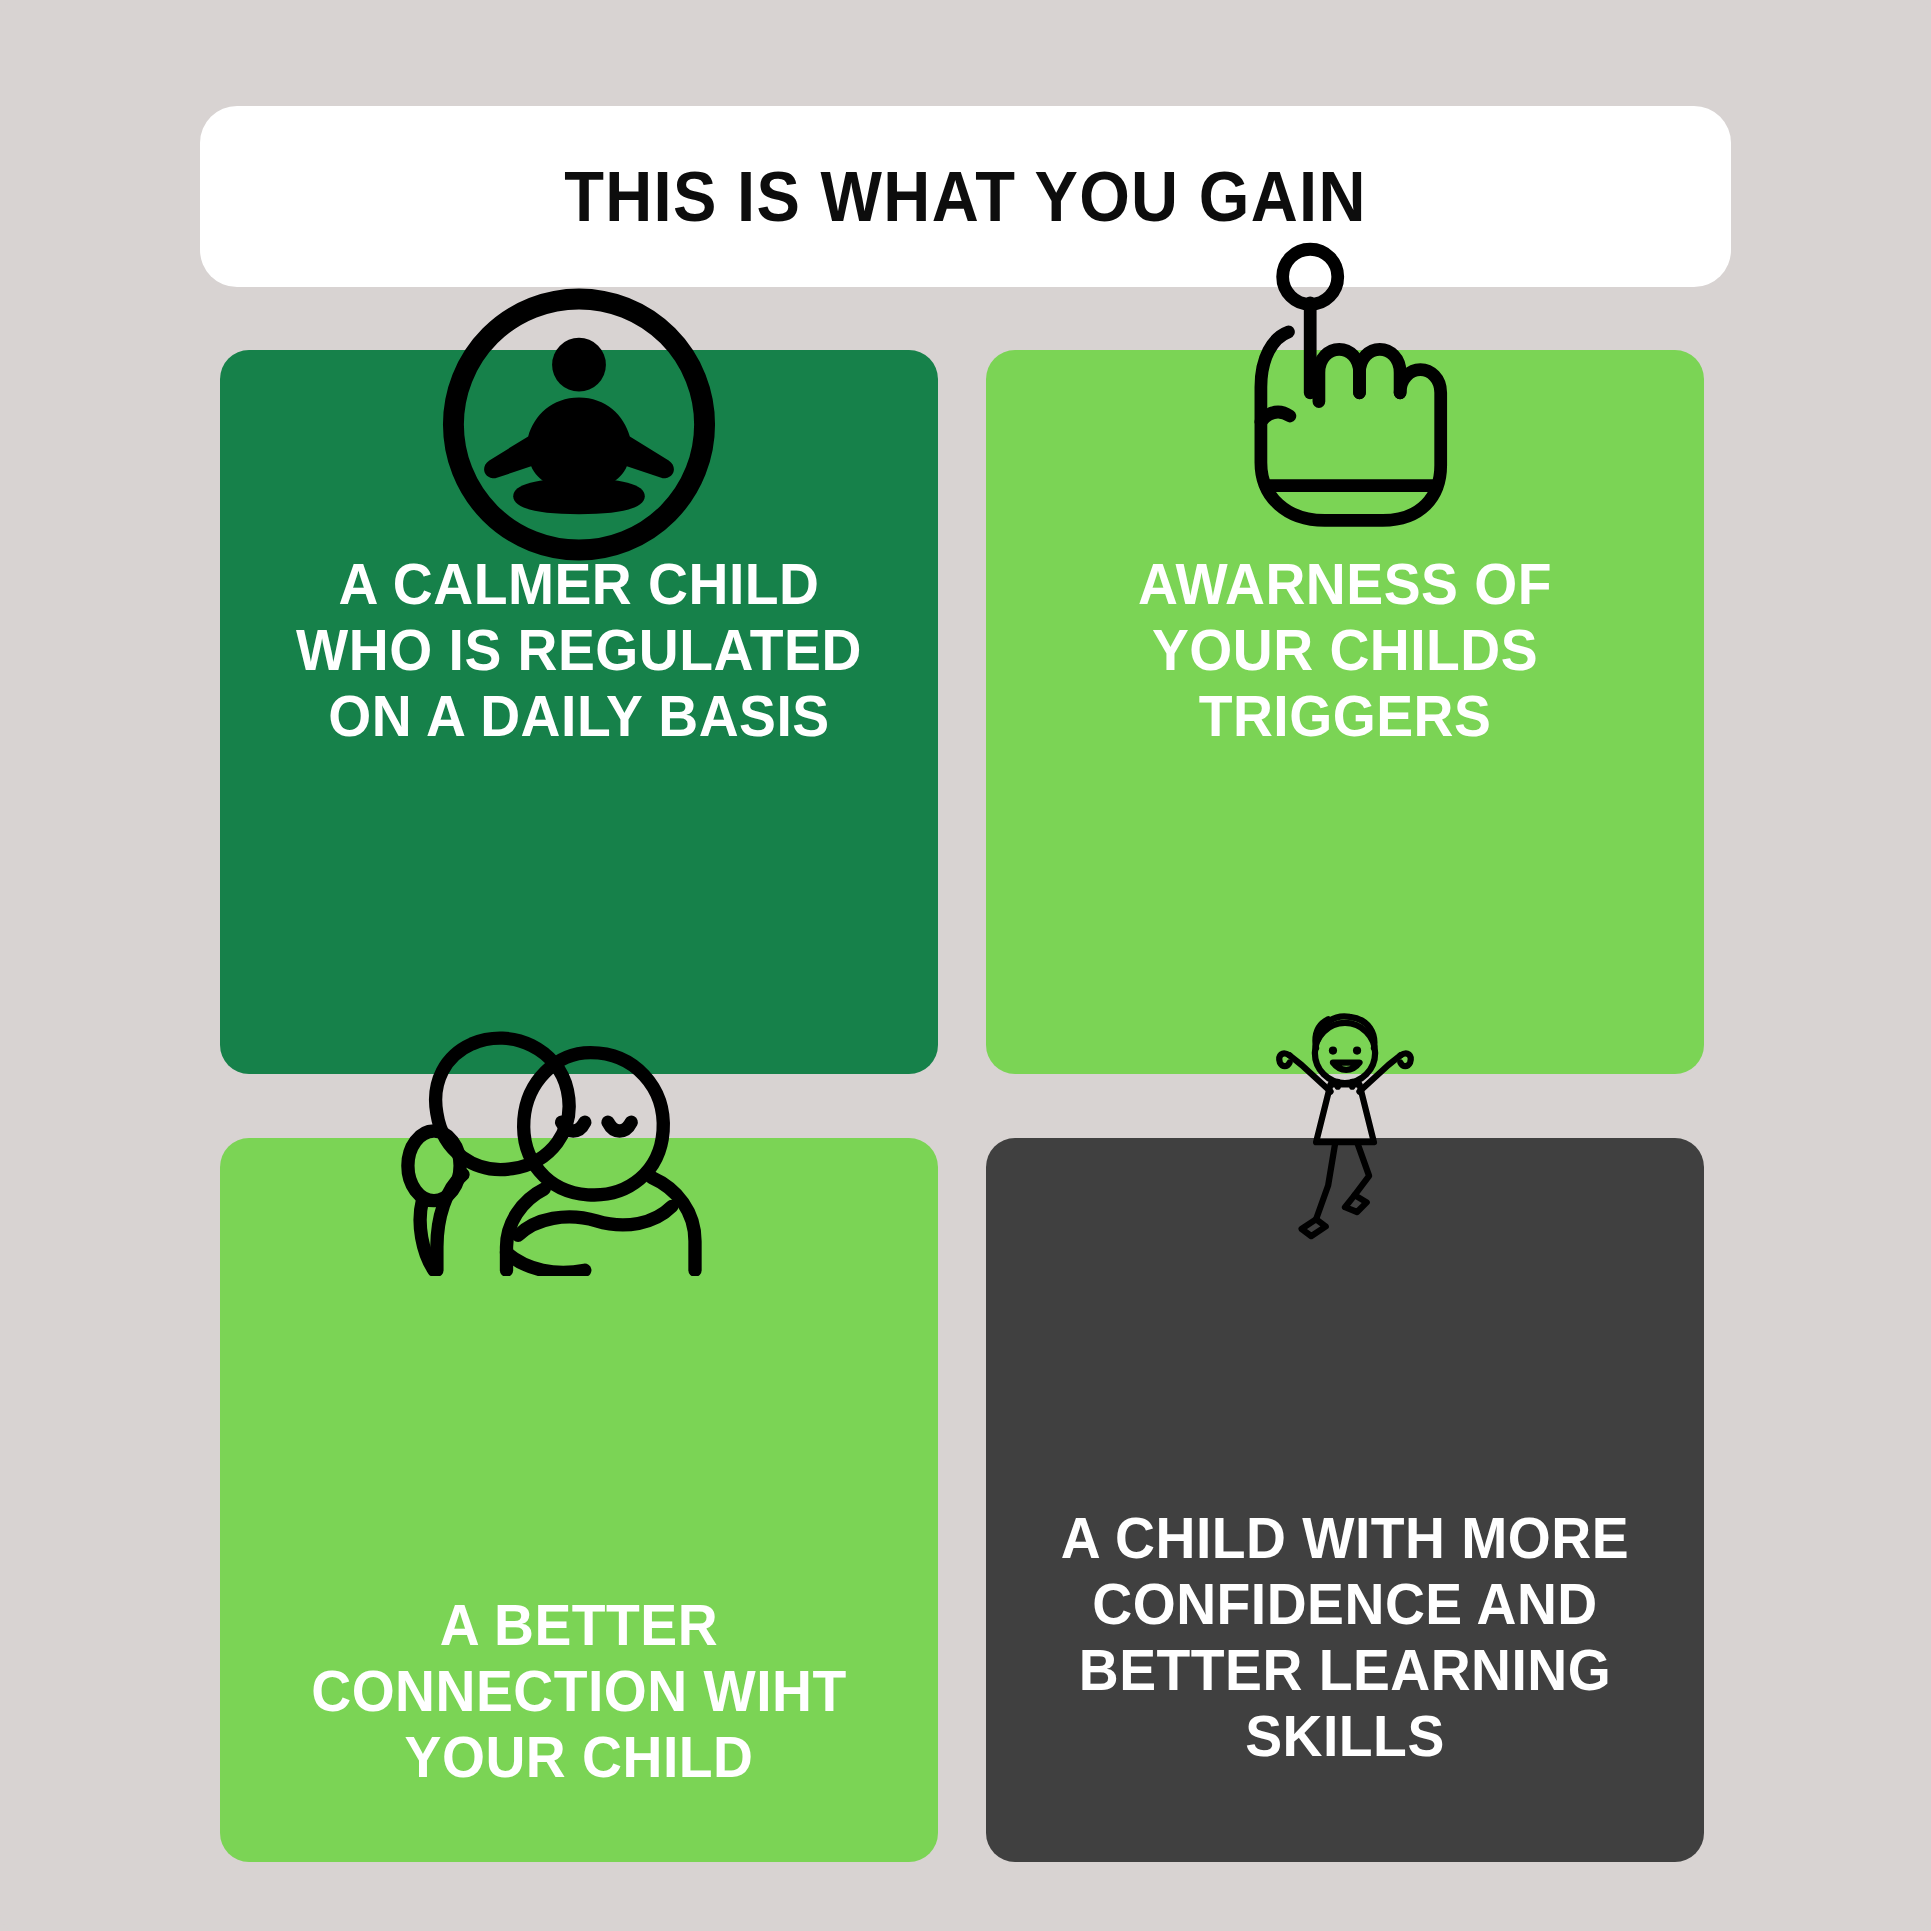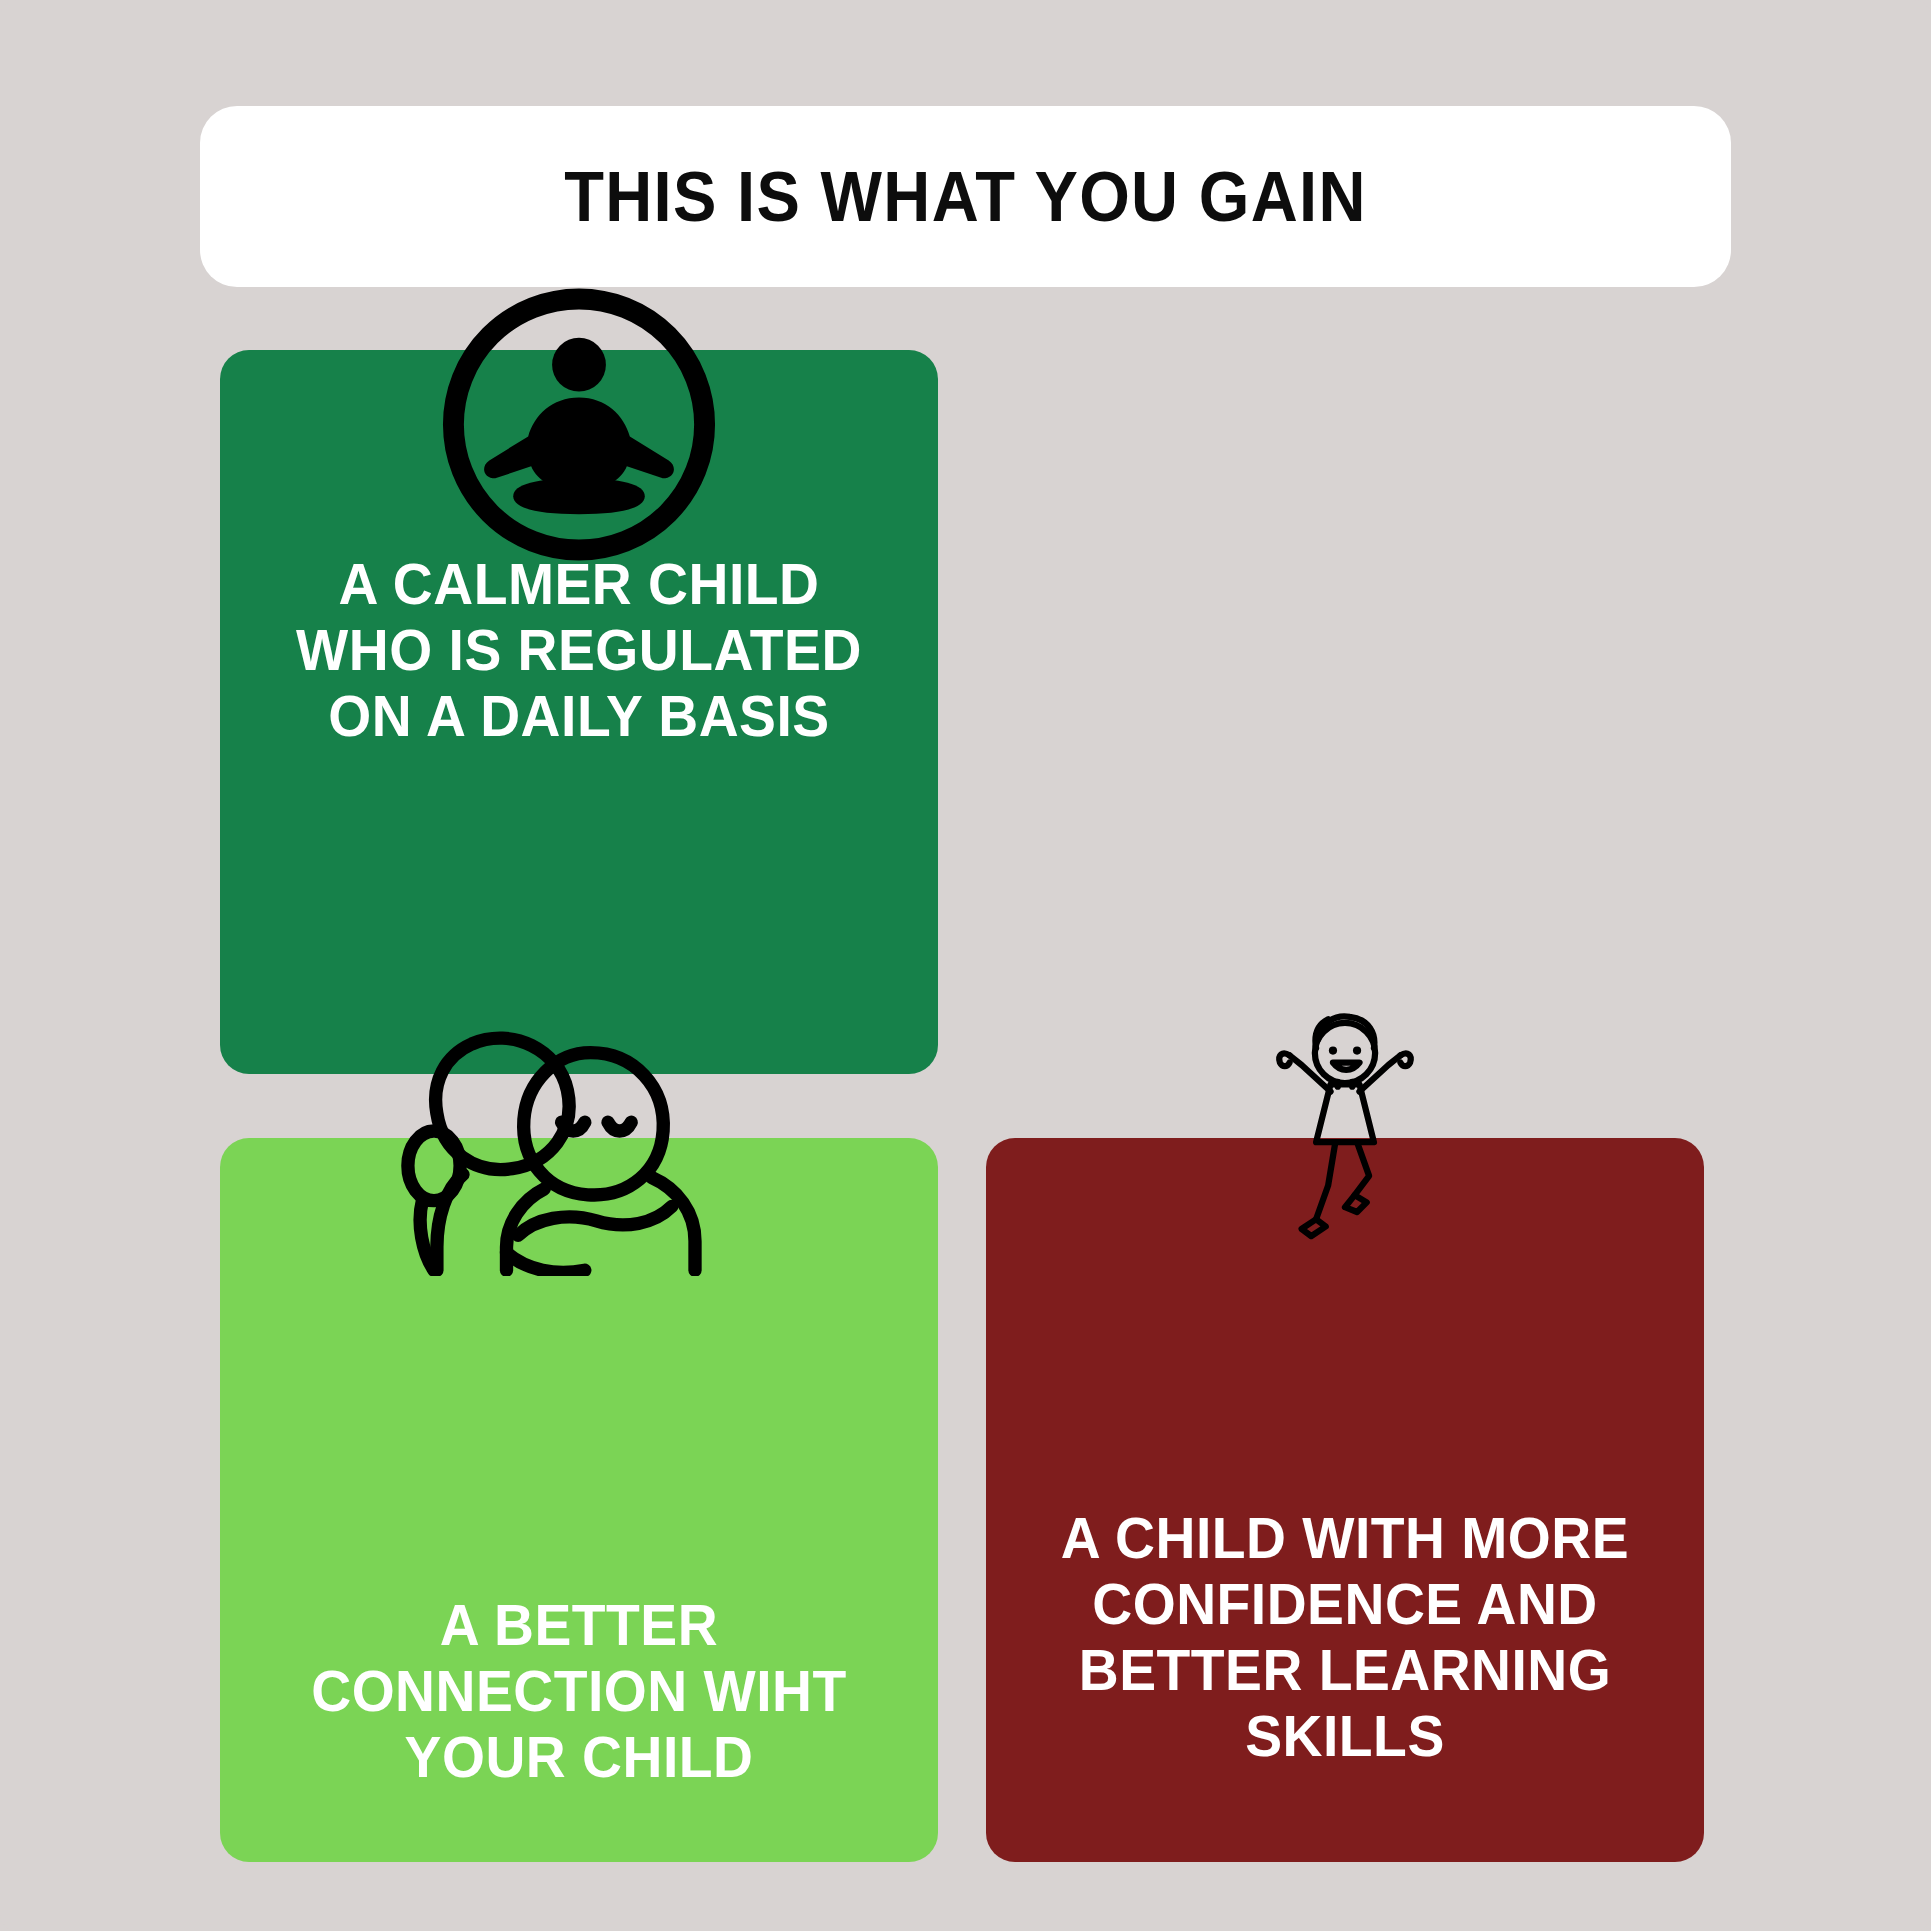--- a/index.html
+++ b/index.html
@@ -106,20 +106,40 @@
           <path d="M28 74 C28 70 36 68 50 68 C64 68 72 70 72 74 C72 78 64 80 50 80 C36 80 28 78 28 74 Z" fill="#000"></path>
         </svg>
       </span>
       <div class="card-text">
         <div>A CALMER CHILD</div>
         <div>WHO IS REGULATED</div>
         <div>ON A DAILY BASIS</div>
       </div>
     </div>
 
+    <div class="card pos-1" style="background:#7bd455;">
+      <span class="card-icon">
+        <svg width="261" height="319" viewBox="0 0 90 110">
+          <g fill="none" stroke="#000" stroke-width="4.4" stroke-linecap="round" stroke-linejoin="round">
+            <circle cx="33" cy="12" r="9.5"></circle>
+            <path d="M33 21 L33 52"></path>
+            <path d="M25.5 31 C20 33 16 40 16 50 L16 76 C16 88 25 96 38 96 L58 96 C71 96 78 88 78 77 L78 52 C78 47 74.5 44 71 44 C67.5 44 64 47 64 52"></path>
+            <path d="M64 52 L64 45 C64 40 60.5 37 57 37 C53.5 37 50 40 50 45 L50 52"></path>
+            <path d="M50 52 L50 45 C50 40 46.5 37 43 37 C39.5 37 36 40 36 45 L36 55"></path>
+            <path d="M16 62 C16 62 20 56 26 60"></path>
+            <path d="M18 84 L76 84"></path>
+          </g>
+        </svg>
+      </span>
+      <div class="card-text">
+        <div>AWARNESS OF</div>
+        <div>YOUR CHILDS</div>
+        <div>TRIGGERS</div>
+      </div>
+    </div>
 
     <div class="card pos-2" style="background:#7bd455;">
       <span class="card-icon">
         <svg width="348" height="261" viewBox="0 0 120 90">
           <g fill="none" stroke="#000" stroke-width="4.6" stroke-linecap="round" stroke-linejoin="round">
 
             <path d="M33 10 C47 4 63 12 66 26 C69 40 60 51 47 53 C34 55 23 47 21 34 C19 23 24 14 33 10 Z"></path>
 
             <ellipse cx="20" cy="52" rx="9" ry="12"></ellipse>
             <path d="M16 64 C14 72 16 82 20 88"></path>
@@ -138,21 +158,21 @@
           </g>
         </svg>
       </span>
       <div class="card-text">
         <div>A BETTER</div>
         <div>CONNECTION WIHT</div>
         <div>YOUR CHILD</div>
       </div>
     </div>
 
-    <div class="card pos-3" style="background:#7f1d1d;text-decoration:underline;">
+    <div class="card pos-3" style="background:#404040;text-decoration:underline;">
       <span class="card-icon">
         <svg width="193" height="241" viewBox="0 0 80 100">
           <g fill="none" stroke="#000" stroke-width="2.6" stroke-linecap="round" stroke-linejoin="round">
 
             <circle cx="40" cy="17" r="12.5"></circle>
 
             <path d="M28.5 12 C30 4 36 1 42 2 C50 3 53 9 52 15"></path>
             <path d="M28 15 C27 9 29 5 33 3"></path>
 
             <circle cx="35" cy="16" r="1.7" fill="#000" stroke="none"></circle>

